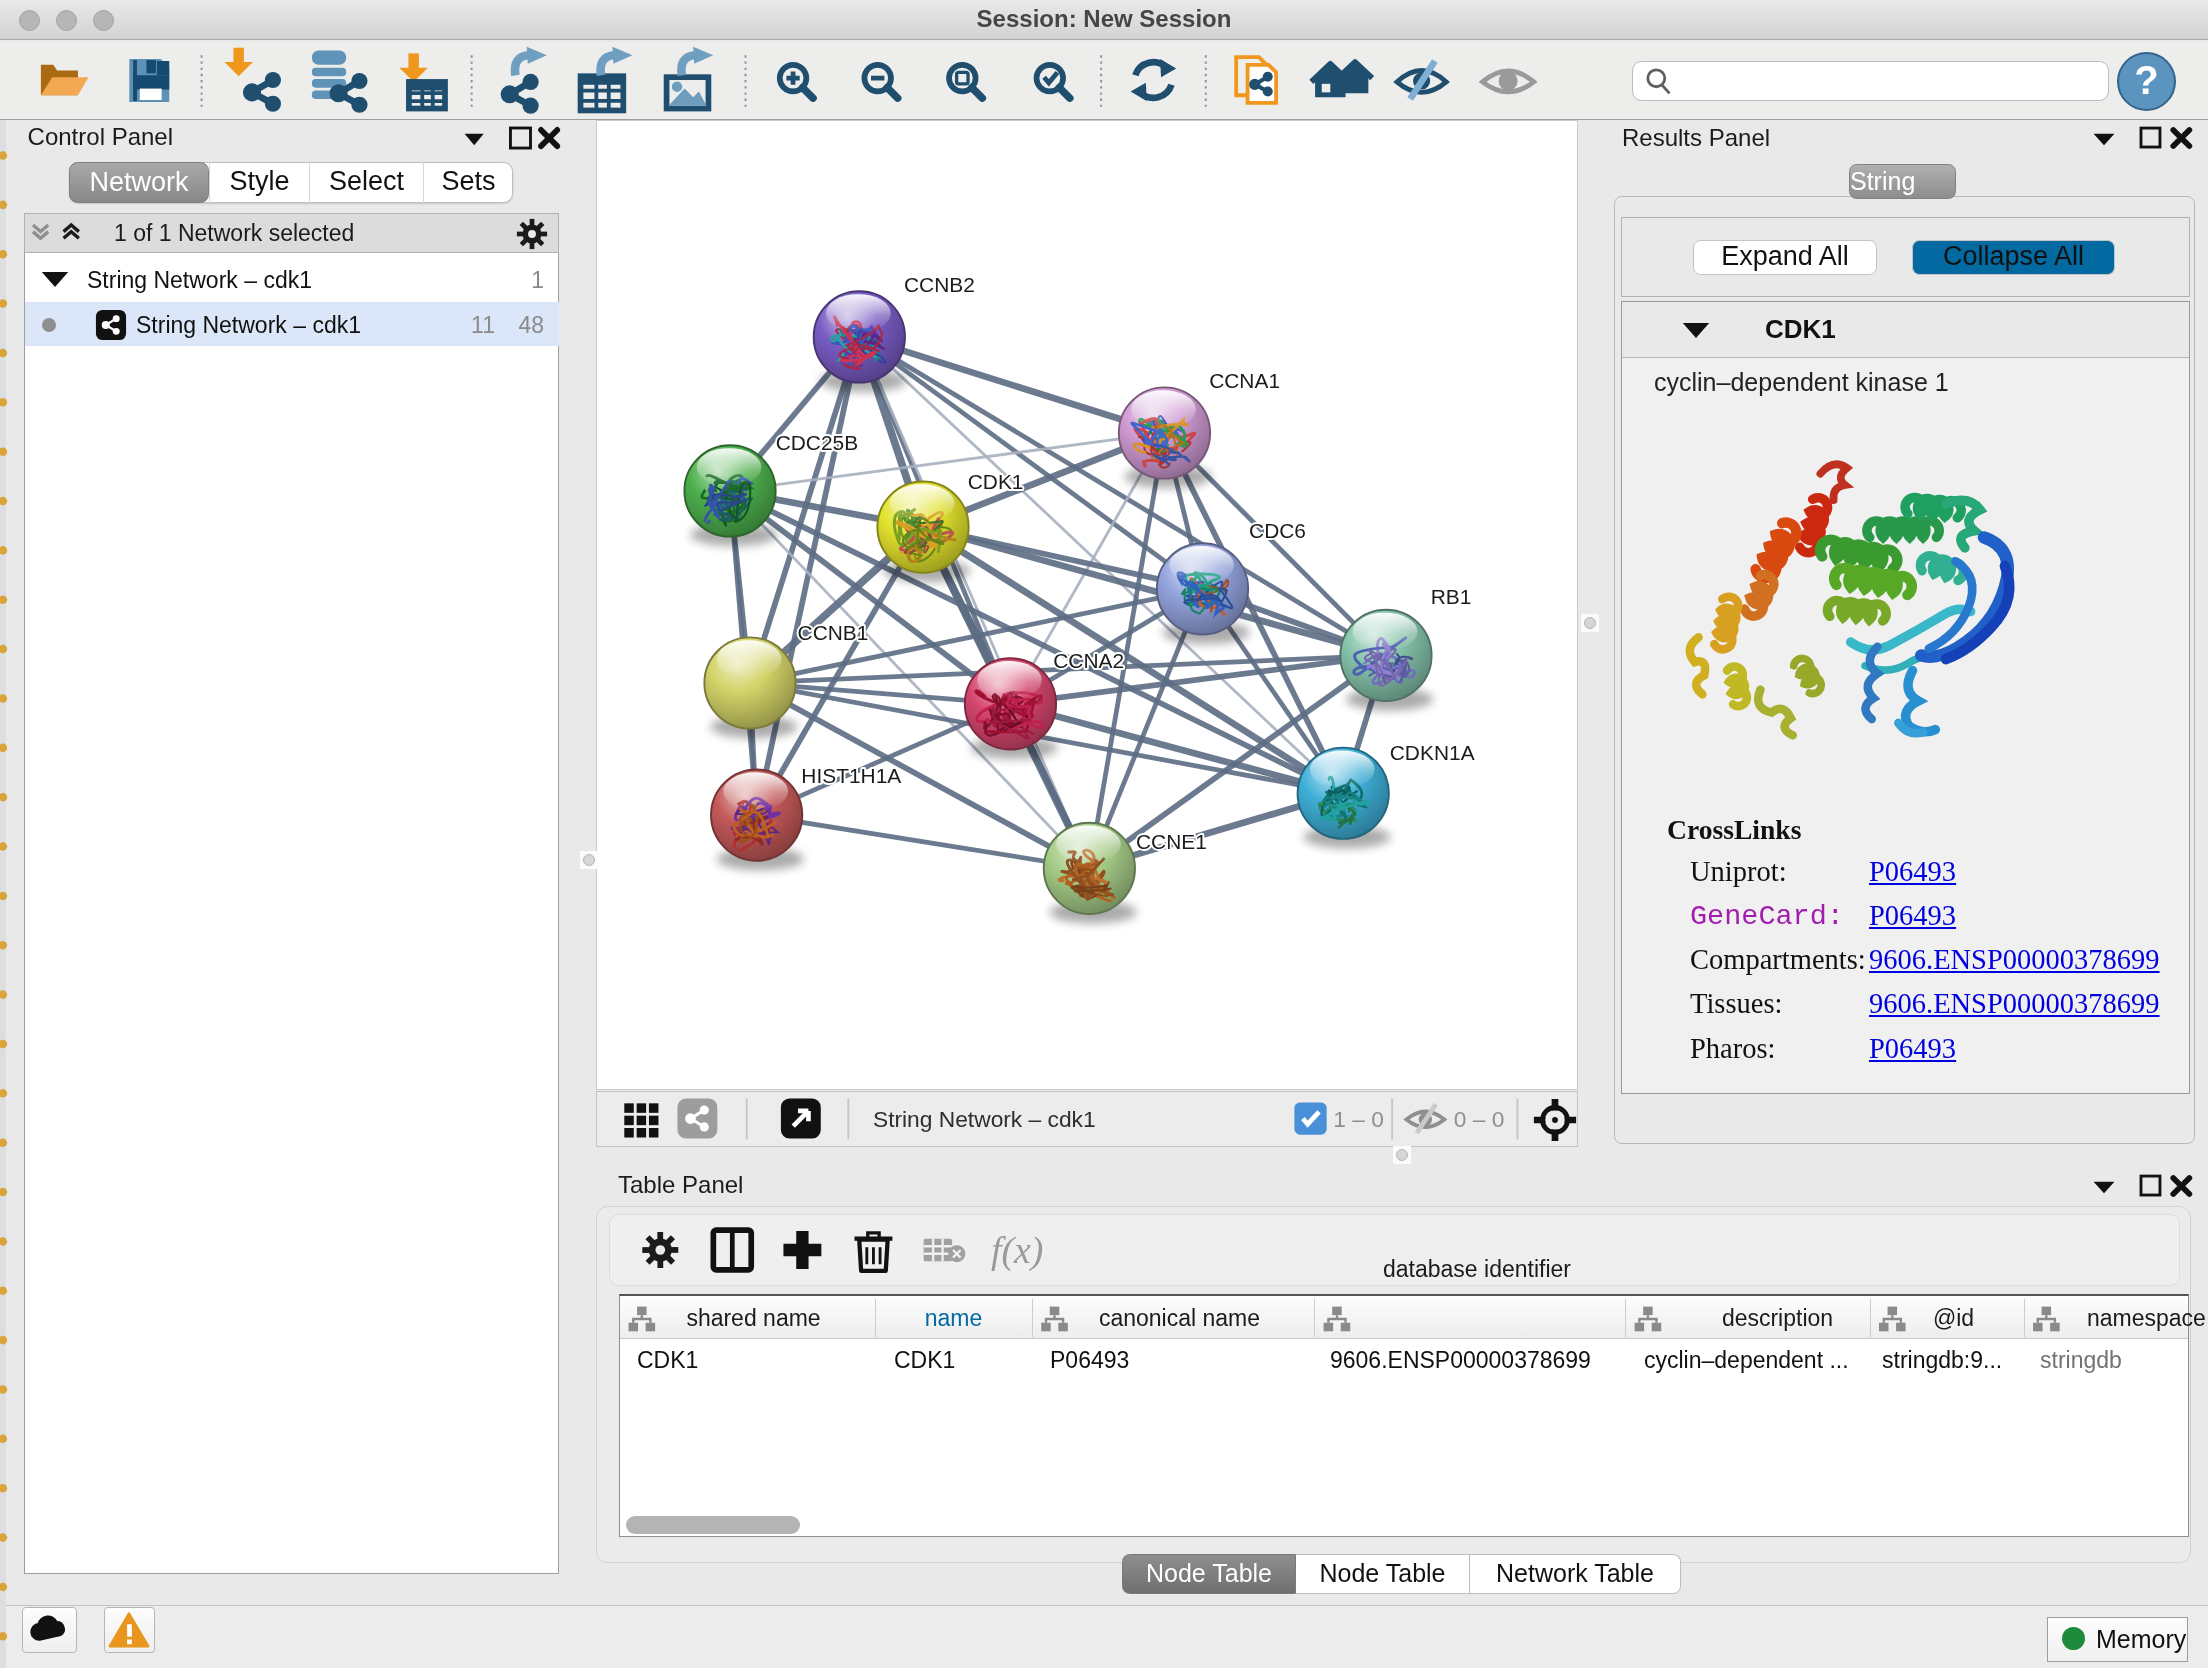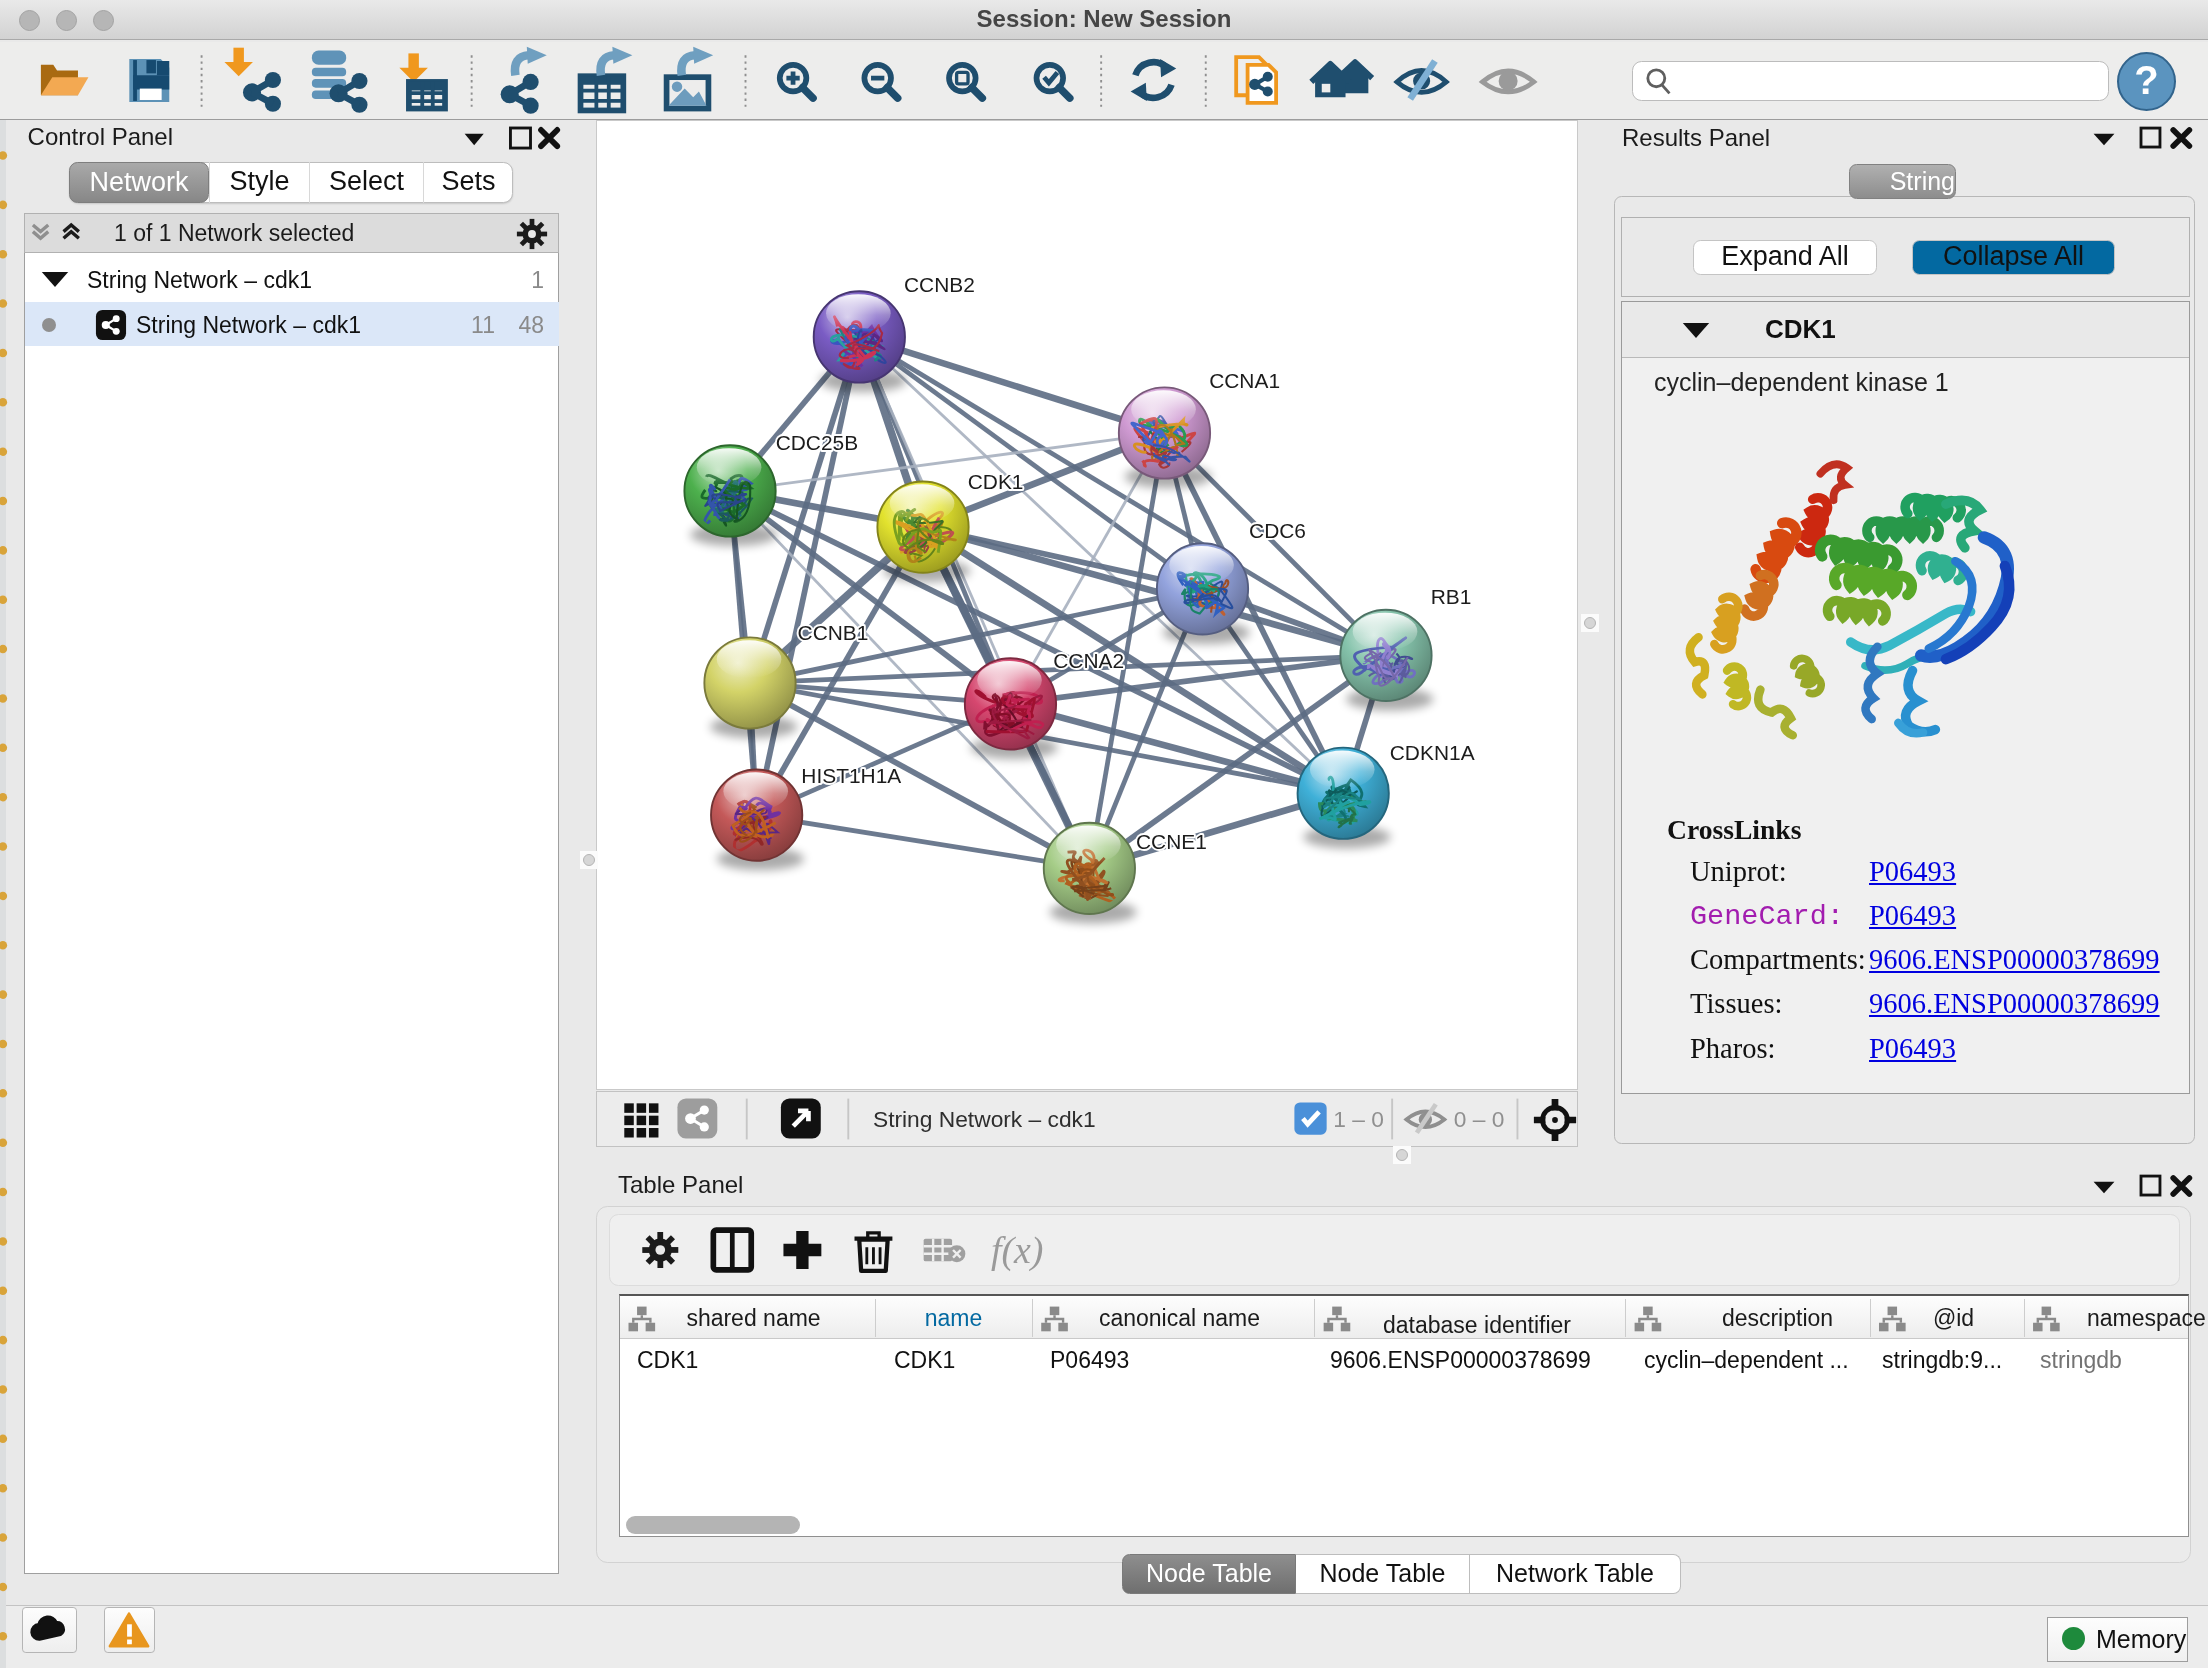--- a/index.html
+++ b/index.html
@@ -596,21 +596,21 @@
 <div class="abs" style="left:1396px;top:1149px;width:12.4px;height:12.4px;border-radius:50%;background:#d6d6d6;border:1px solid #b4b4b4"></div>
 <div class="abs ptitle" style="left:1622px;top:124px">Results Panel</div>
 <svg class="abs" style="left:2086px;top:126px" width="110" height="25" viewBox="0 0 116 26">
       <path d="M8,8 L30,8 L19,20 Z" fill="#111"></path>
       <rect x="58" y="2" width="20" height="20" fill="none" stroke="#111" stroke-width="3"></rect>
       <path d="M92,4 L109,21 M109,4 L92,21" stroke="#111" stroke-width="6" stroke-linecap="round"></path>
   </svg>
 <div class="abs" style="left:1614px;top:196px;width:581px;height:948px;background:#e9e9e9;
       border:1.9px solid #b7b7b7;border-radius:7.6px"></div>
 <div class="abs" style="left:1849px;top:164px;width:107px;height:35px;border-radius:7.6px;
-      background:linear-gradient(#b0b0b0,#8d8d8d);border:1px solid #818181;color:#fff;text-align:right;
+      background:linear-gradient(#b0b0b0,#8d8d8d);border:1px solid #818181;color:#fff;text-align:left;
       line-height:33px;font-size:25px">String</div>
 <div class="abs" style="left:1621px;top:217px;width:569px;height:80px;
       border:1px solid #b0b0b0;background:#e9e9e9"></div>
 <div class="abs" style="left:1693px;top:240px;width:184px;height:35px;background:#fff;
       border:1.9px solid #c4c4c4;border-radius:7.6px;text-align:center;line-height:31px;font-size:27px">Expand All</div>
 <div class="abs" style="left:1912px;top:240px;width:203px;height:35px;background:#0369a1;
       border:1.9px solid #c4c4c4;border-radius:7.6px;text-align:center;line-height:31px;font-size:27px">Collapse All</div>
 <div class="abs" style="left:1621px;top:301px;width:569px;height:793px;
       border:1px solid #9a9a9a;background:#f0f0f0"></div>
 <div class="abs" style="left:1622px;top:302px;width:567px;height:56px;background:#e9e9e9;
@@ -703,21 +703,21 @@
       border:1px solid #8f8f8f;border-top:2.9px solid #565656"></div>
 <div class="abs" style="left:620px;top:1297px;width:1568px;height:42px;
       background:linear-gradient(#fdfdfd,#ededed);border-bottom:1px solid #c9c9c9"></div>
 <div class="abs" style="left:875px;top:1299px;width:1px;height:38px;background:#cdcdcd"></div>
 <div class="abs" style="left:632px;top:1297px;width:243px;height:42px;text-align:center;line-height:42px;font-size:23px;color:#1b1b1b;overflow:hidden">shared name</div>
 <div class="abs" style="left:1032px;top:1299px;width:1px;height:38px;background:#cdcdcd"></div>
 <div class="abs" style="left:875px;top:1297px;width:157px;height:42px;text-align:center;line-height:42px;font-size:23px;color:#0369a1;overflow:hidden">name</div>
 <div class="abs" style="left:1314px;top:1299px;width:1px;height:38px;background:#cdcdcd"></div>
 <div class="abs" style="left:1045px;top:1297px;width:269px;height:42px;text-align:center;line-height:42px;font-size:23px;color:#1b1b1b;overflow:hidden">canonical name</div>
 <div class="abs" style="left:1625px;top:1299px;width:1px;height:38px;background:#cdcdcd"></div>
-<div class="abs" style="left:1328px;top:1304px;width:298px;height:42px;text-align:center;line-height:42px;font-size:23px;color:#1b1b1b;overflow:hidden">database identifier</div>
+<div class="abs" style="left:1328px;top:1248px;width:298px;height:42px;text-align:center;line-height:42px;font-size:23px;color:#1b1b1b;overflow:hidden">database identifier</div>
 <div class="abs" style="left:1870px;top:1299px;width:1px;height:38px;background:#cdcdcd"></div>
 <div class="abs" style="left:1662px;top:1297px;width:231px;height:42px;text-align:center;line-height:42px;font-size:23px;color:#1b1b1b;overflow:hidden">description</div>
 <div class="abs" style="left:2024px;top:1299px;width:1px;height:38px;background:#cdcdcd"></div>
 <div class="abs" style="left:1883px;top:1297px;width:141px;height:42px;text-align:center;line-height:42px;font-size:23px;color:#1b1b1b;overflow:hidden">@id</div>
 <div class="abs" style="left:2087px;top:1297px;width:122px;height:42px;line-height:42px;font-size:23px;color:#1b1b1b;overflow:hidden">namespace</div>
 <svg class="abs" style="left:619px;top:1297px" width="1570" height="42" viewBox="0 0 1651 44">
     <g transform="translate(24,22)">
       <rect x="-5" y="-12" width="10" height="9" fill="#8a8a8a"></rect>
       <rect x="-14" y="5" width="10" height="9" fill="#8a8a8a"></rect>
       <rect x="4" y="5" width="10" height="9" fill="#8a8a8a"></rect>

